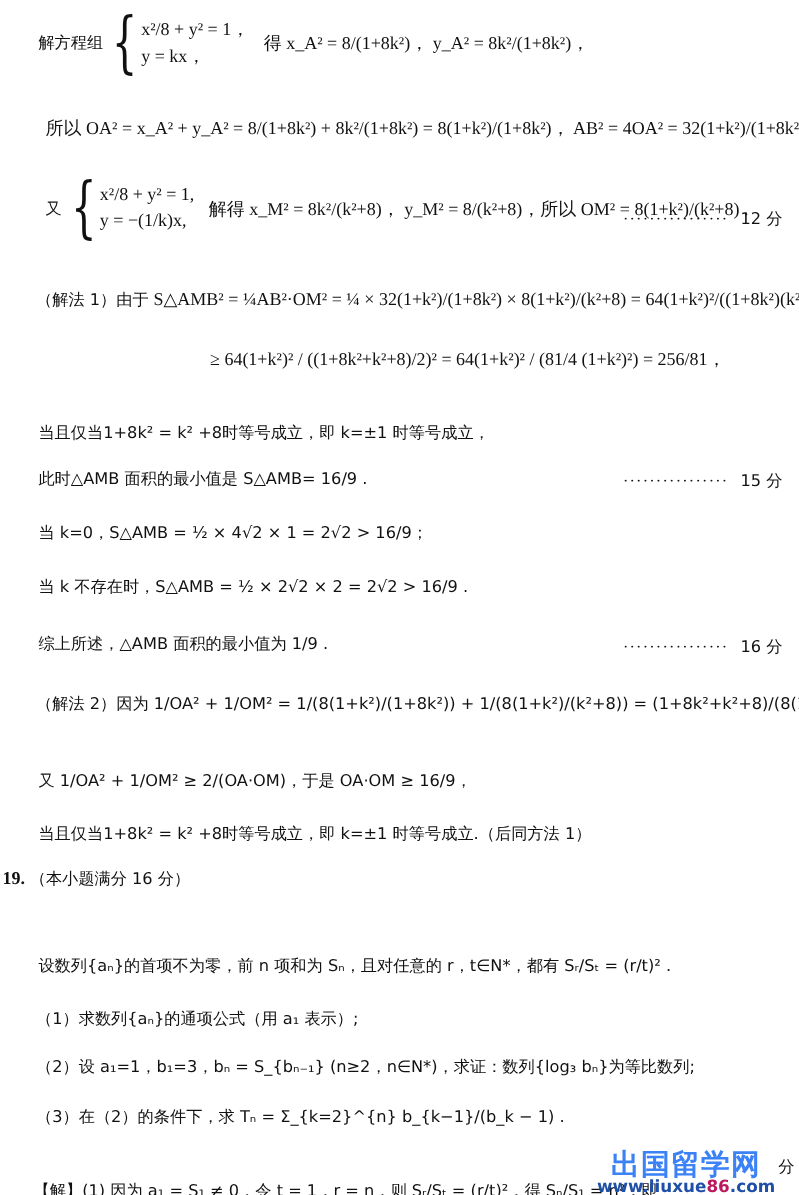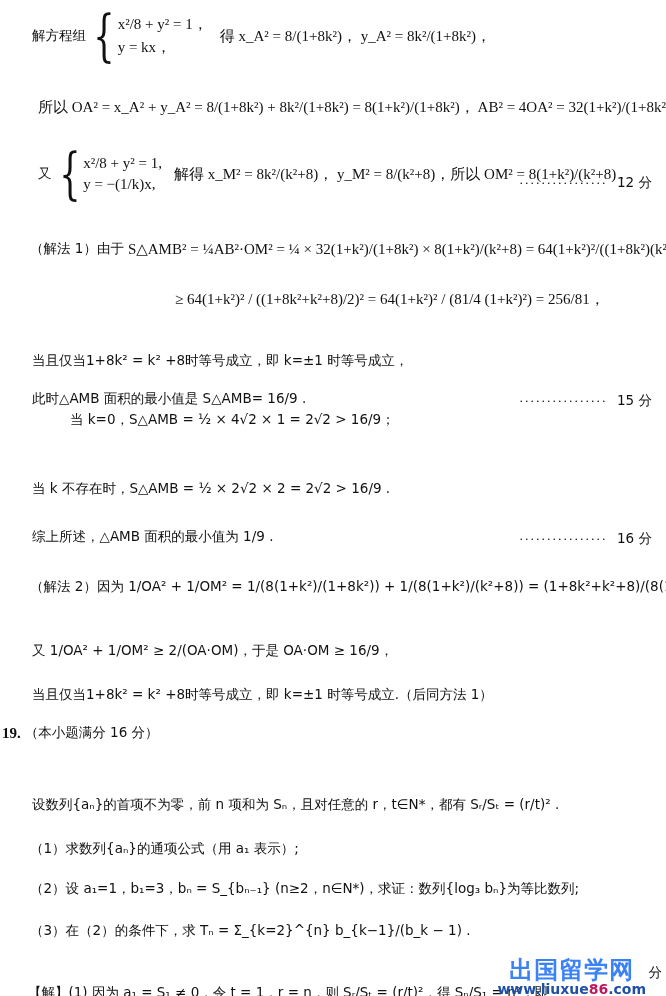--- a/index.html
+++ b/index.html
@@ -60,21 +60,21 @@
 </div>
 <div class="line r" style="top:290px; left:175px;">≥ 64(1+k²)² / ((1+8k²+k²+8)/2)² = 64(1+k²)² / (81/4 (1+k²)²) = 256/81，</div>
 
 <div class="line cn" style="top:352px; left:32px;">当且仅当1+8k² = k² +8时等号成立，即 k=±1 时等号成立，</div>
 
 <div class="line cn" style="top:390px; left:32px;">此时△AMB 面积的最小值是 S△AMB= 16/9 .</div>
 <div class="score" style="top:392px;">
   <span class="dots">················</span><span>15 分</span>
 </div>
 
-<div class="line cn" style="top:411px; left:32px;margin-left:38px;">当 k=0，S△AMB = ½ × 4√2 × 1 = 2√2 &gt; 16/9；</div>
+<div class="line cn" style="top:435px; left:32px;">当 k=0，S△AMB = ½ × 4√2 × 1 = 2√2 &gt; 16/9；</div>
 <div class="line cn" style="top:480px; left:32px;">当 k 不存在时，S△AMB = ½ × 2√2 × 2 = 2√2 &gt; 16/9 .</div>
 
 <div class="line cn" style="top:528px; left:32px;">综上所述，△AMB 面积的最小值为 1/9 .</div>
 <div class="score" style="top:530px;">
   <span class="dots">················</span><span>16 分</span>
 </div>
 
 <div class="line cn" style="top:578px; left:30px;">（解法 2）因为 1/OA² + 1/OM² = 1/(8(1+k²)/(1+8k²)) + 1/(8(1+k²)/(k²+8)) = (1+8k²+k²+8)/(8(1+k²)) = 9/8，</div>
 <div class="line cn" style="top:642px; left:32px;">又 1/OA² + 1/OM² ≥ 2/(OA·OM)，于是 OA·OM ≥ 16/9，</div>
 <div class="line cn" style="top:686px; left:32px;">当且仅当1+8k² = k² +8时等号成立，即 k=±1 时等号成立.（后同方法 1）</div>

